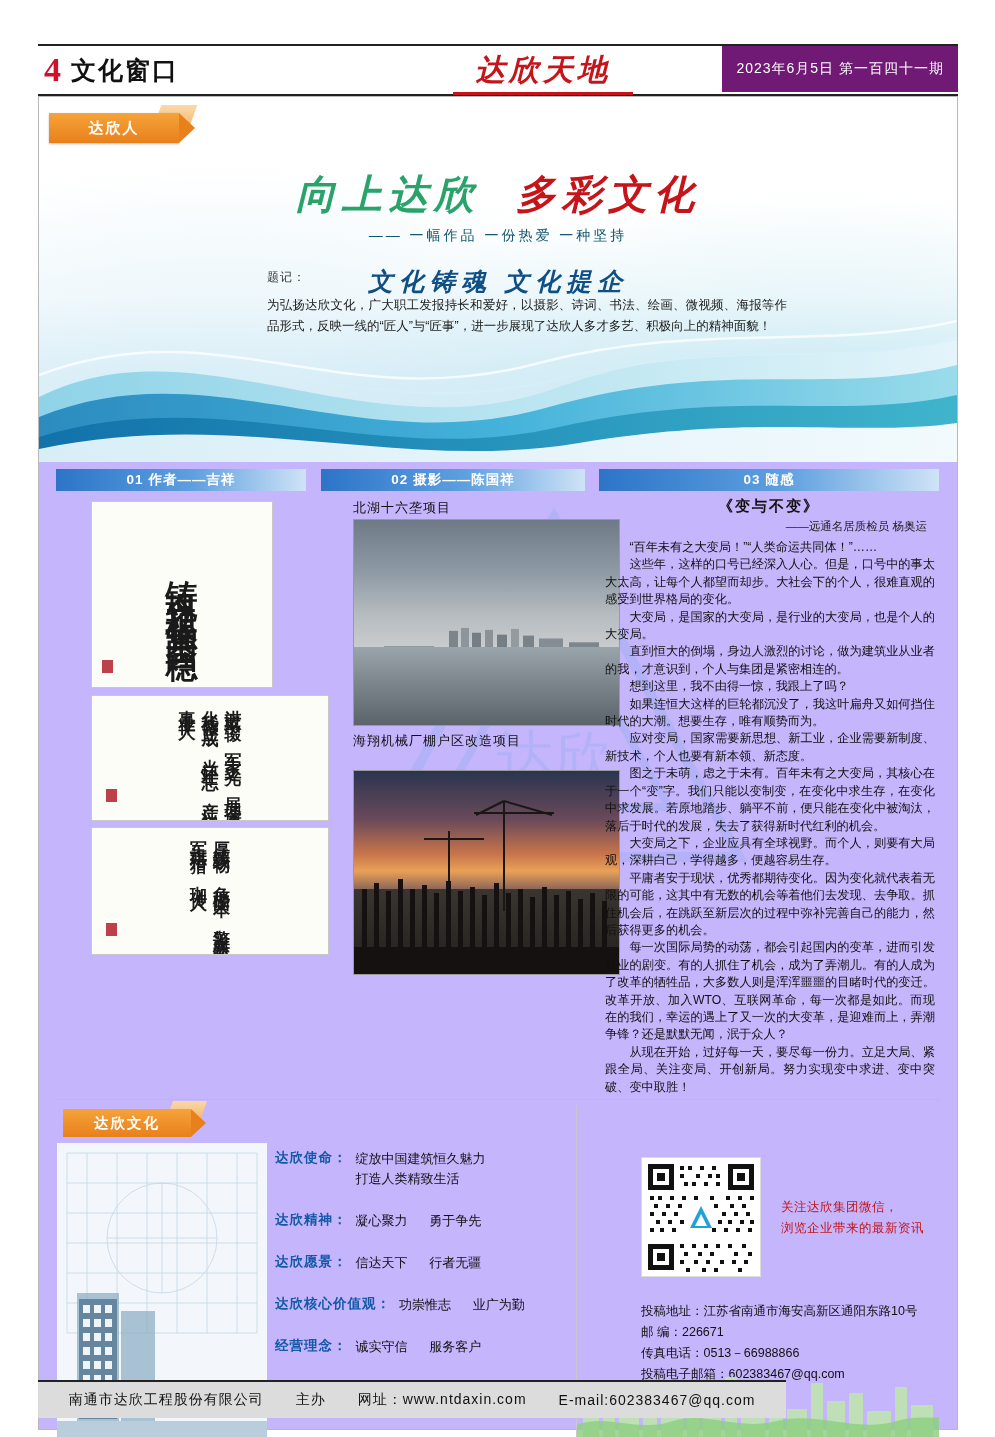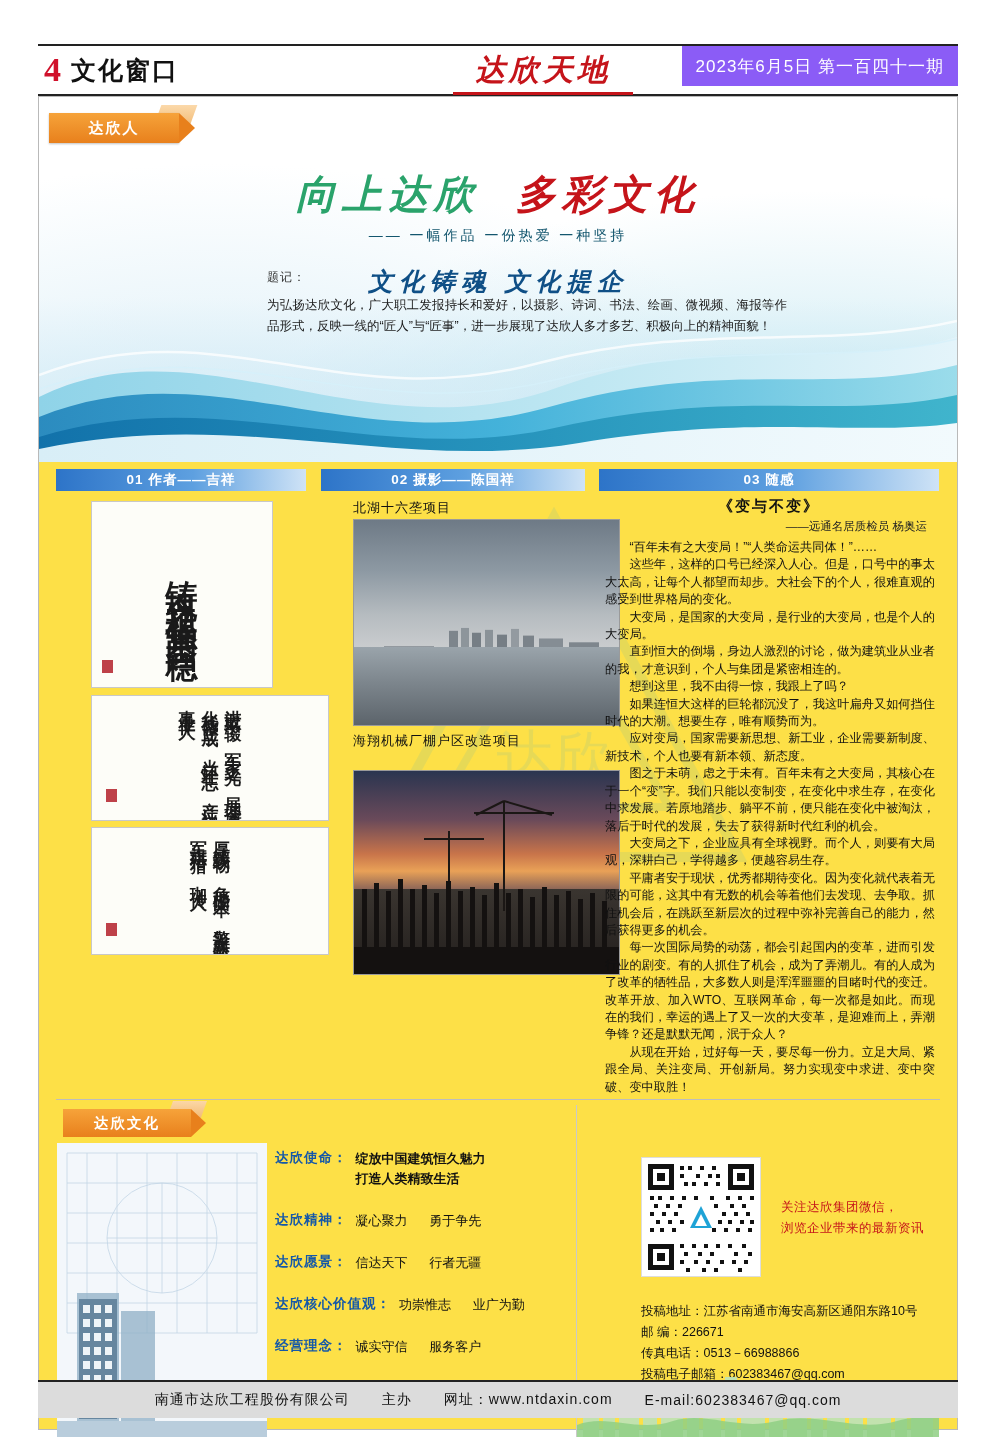--- a/index.html
+++ b/index.html
@@ -32,28 +32,28 @@
   .paper-logo{
     position:absolute;left:390px;top:4px;width:230px;text-align:center;
     color:#c5141a;font-size:30px;font-weight:bold;letter-spacing:4px;
     font-family:"Liberation Serif","DejaVu Serif",serif;
     font-style:italic;
   }
   .paper-logo .under{
     display:block;height:3px;background:#c5141a;width:180px;margin:1px auto 0;
   }
   .issue{
-    position:absolute;right:0;top:0;height:40px;
-    background:#8b5cf6;color:#fff;font-size:17px;
+    position:absolute;right:0;top:0;height:46px;
+    background:#701a75;color:#fff;font-size:14px;
     display:flex;align-items:center;padding:0 14px;letter-spacing:1px;
   }
   
   .frame{
     position:absolute;left:38px;top:96px;width:920px;height:1334px;
-    border:1px solid #b9b9b9;background:#fde047;box-sizing:border-box;padding-left:15px;
+    border:1px solid #b9b9b9;background:#c4b5fd;box-sizing:border-box;padding-left:15px;
   }
   
   .banner{
     position:absolute;left:0;top:0;width:918px;height:365px;
     background:
       radial-gradient(ellipse at 20% 120%, #cfe9f5 0%, rgba(255,255,255,0) 60%),
       radial-gradient(ellipse at 85% 115%, #b9e3ef 0%, rgba(255,255,255,0) 55%),
       linear-gradient(#ffffff 0%,#ffffff 55%,#eaf6fb 75%,#dff0f8 100%);
     overflow:hidden;
   }
@@ -210,21 +210,21 @@
   .culture-list{
     position:absolute;left:236px;top:1052px;width:280px;
   }
   .crow{margin-bottom:22px;display:flex;align-items:flex-start;}
   .clabel{
     color:#1558a8;font-size:13.5px;font-weight:bold;white-space:nowrap;
     letter-spacing:1px;
   }
   .cvals{margin-left:8px;font-size:13px;color:#111;line-height:20px;}
   .cvals span{display:inline-block;margin-right:18px;}
-  .cvals .ln{display:block;font-weight:bold;}
+  .cvals .ln{display:block;}
   .vline{
     position:absolute;left:537px;top:1008px;width:1px;height:338px;background:#c9c9c9;
   }
   
   .qrbox{
     position:absolute;left:602px;top:1060px;width:118px;height:118px;
     background:#fff;border:1px solid #ddd;
   }
   .qr-note{
     position:absolute;left:742px;top:1100px;width:190px;
@@ -232,21 +232,21 @@
   }
   .contact{
     position:absolute;left:602px;top:1204px;width:320px;
     font-size:12.5px;line-height:21px;color:#111;
   }
   .skyline{
     position:absolute;left:538px;top:1262px;width:362px;height:84px;overflow:hidden;
   }
   
   .footer{
-    position:absolute;left:38px;top:1380px;width:920px;height:36px;
+    position:absolute;left:38px;top:1380px;width:748px;height:36px;
     background:#dcdcdc;border-top:2px solid #222;
     display:flex;align-items:center;justify-content:center;
     font-size:14px;color:#111;letter-spacing:1px;
   }
   .footer span{margin:0 16px;}
   .mono{font-family:"Liberation Sans","DejaVu Sans",sans-serif;}
 </style>
 </head>
 <body>
 

